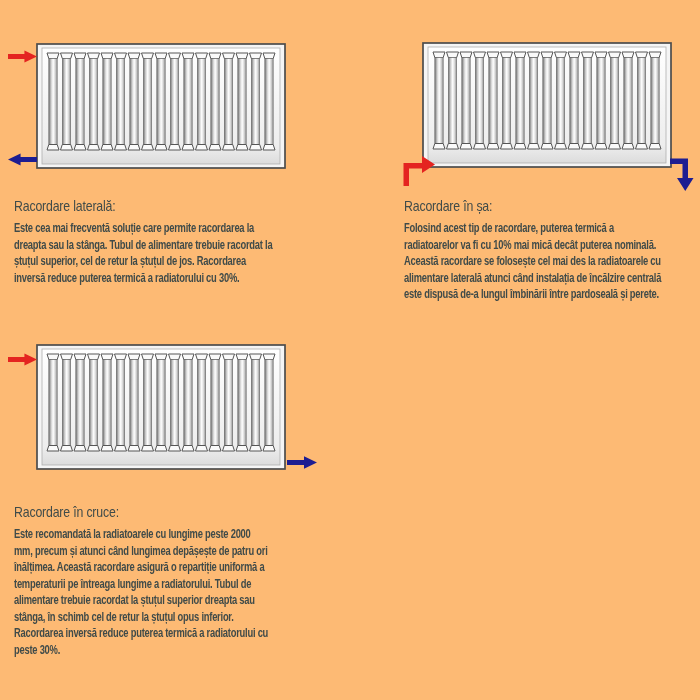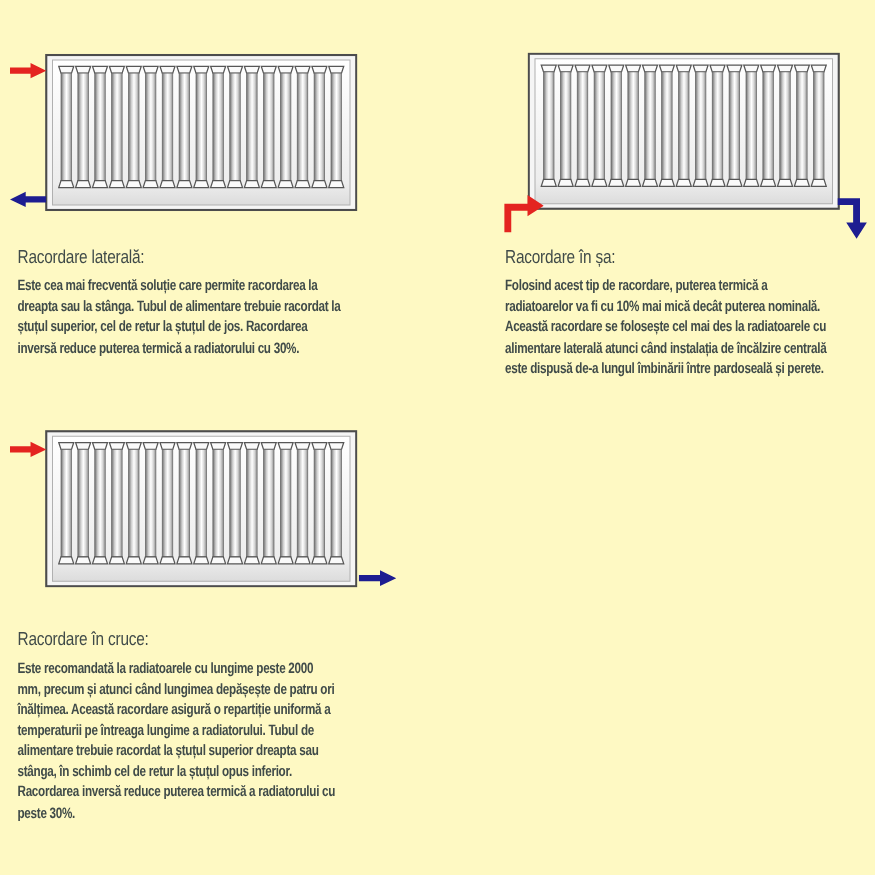--- a/index.html
+++ b/index.html
@@ -1,17 +1,17 @@
 <!DOCTYPE html>
 <html><head>
 <meta charset="utf-8">
 <style>
   html,body{margin:0;padding:0;background:#fff;}
   .page{
-    position:relative;width:700px;height:700px;background:#fef9c3;overflow:hidden;
+    position:relative;width:700px;height:700px;background:#fdba74;overflow:hidden;
     font-family:"Liberation Sans","DejaVu Sans",sans-serif;
   }
   svg.radiator{position:absolute;display:block;}
   .r1{left:36px;top:43px;width:250px;height:126px;}
   .r2{left:422px;top:42px;width:250px;height:126px;}
   .r3{left:36px;top:344px;width:250px;height:126px;}
   svg.arrow{position:absolute;display:block;}
   .a1-supply{left:8px;top:49px;width:29px;height:15px;}
   .a1-return{left:8px;top:152px;width:29px;height:15px;}
   .a2-supply{left:401px;top:152px;width:34px;height:34px;}

